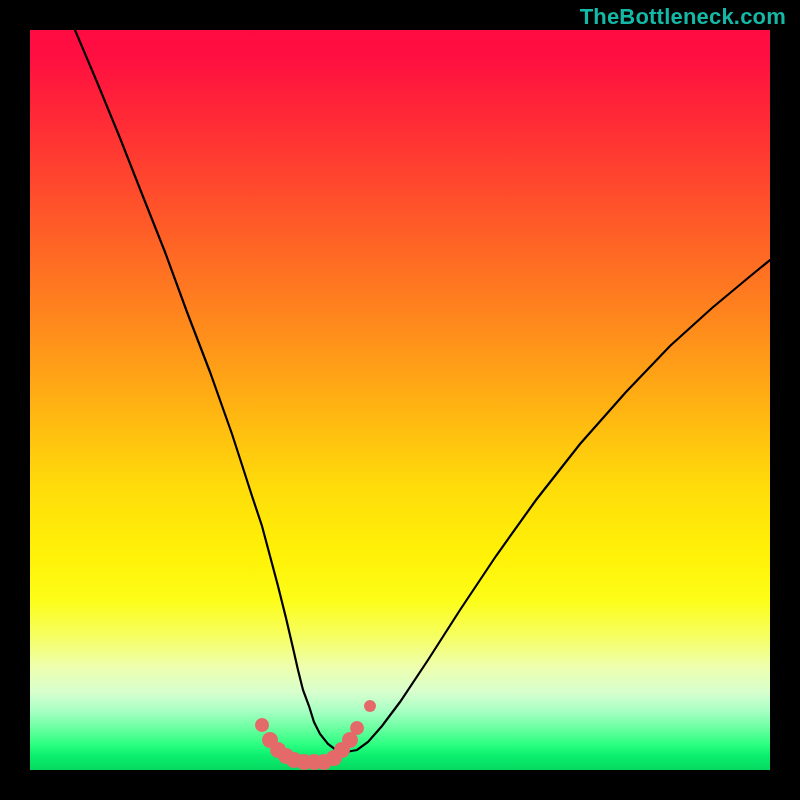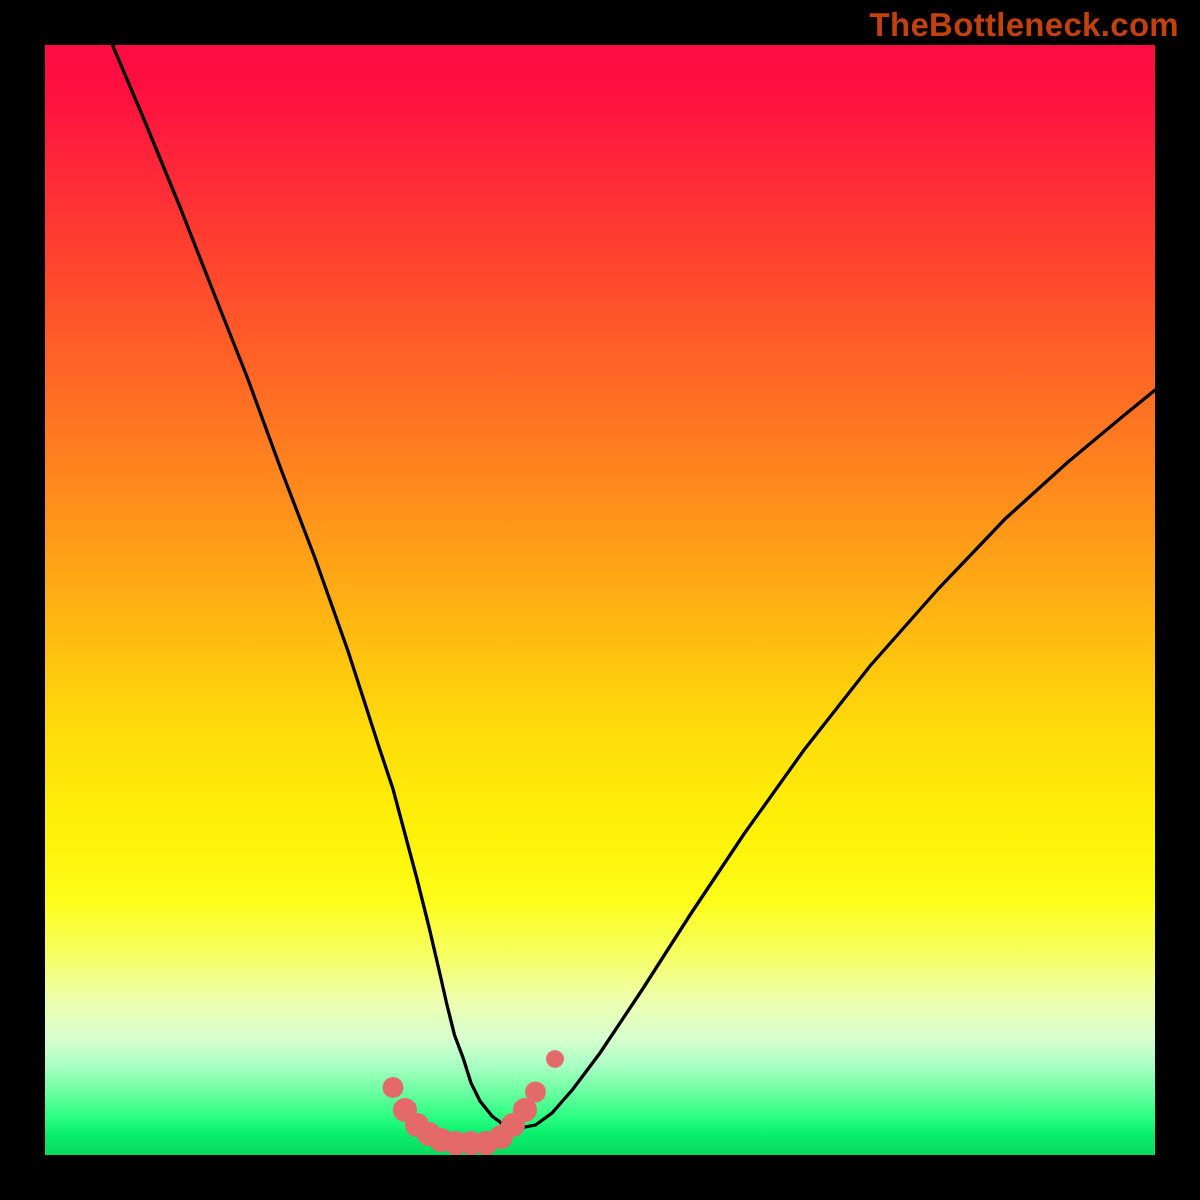--- a/index.html
+++ b/index.html
@@ -14,21 +14,21 @@
   .stage {
     position: relative;
     width: 800px;
     height: 800px;
     background: #000;
   }
   .watermark {
     position: absolute;
     top: 4px;
     right: 14px;
-    color: #c2410c;
+    color: #14b8a6;
     font-size: 22px;
     font-weight: 600;
     letter-spacing: 0.2px;
     z-index: 20;
   }
   .plot {
     position: absolute;
     left: 30px;
     top: 30px;
     width: 740px;

